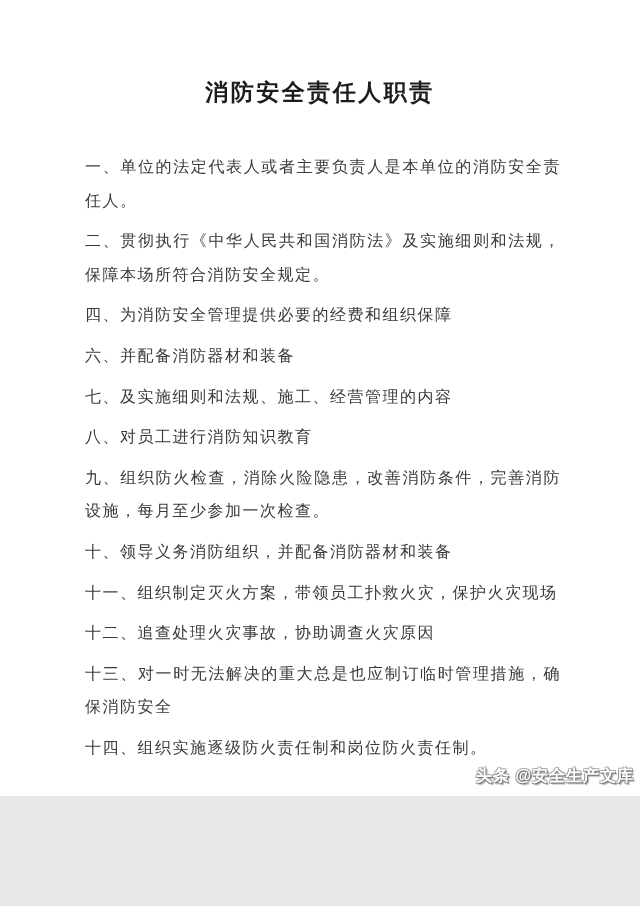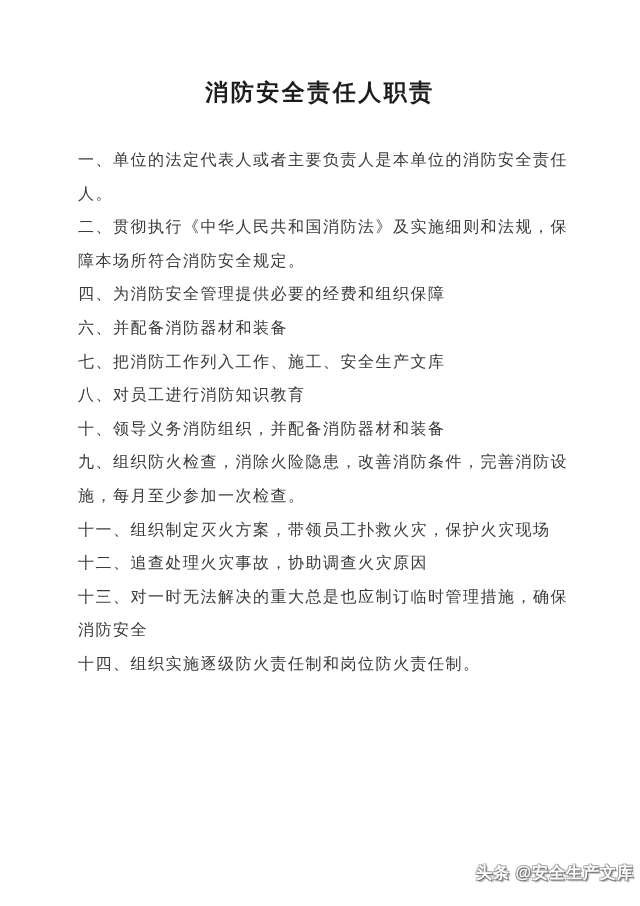--- a/index.html
+++ b/index.html
@@ -3,21 +3,21 @@
 <meta charset="utf-8">
 <style>
   html, body {
     margin: 0;
     padding: 0;
     background: #e8e8e8;
   }
   .page {
     position: relative;
     width: 640px;
-    height: 906px;
+    height: 796px;
     background: #ffffff;
     overflow: hidden;
     font-family: "Liberation Serif", "DejaVu Serif", serif;
   }
   .doc-title {
     position: absolute;
     top: 76px;
     left: 0;
     width: 100%;
     margin: 0;
@@ -33,27 +33,27 @@
     position: absolute;
     top: 143px;
     left: 78px;
     width: 490px;
     color: #3a3a3a;
     font-size: 16px;
     line-height: 33.6px;
     letter-spacing: 1.5px;
   }
   .doc-body p {
-    margin: 0;
+    margin: 7px;
     text-align: justify;
   }
   .watermark {
     position: absolute;
     right: 6px;
-    bottom: 22px;
+    bottom: 9px;
     font-size: 16px;
     font-weight: 700;
     letter-spacing: 1px;
     color: #ffffff;
     font-family: "Liberation Sans", "DejaVu Sans", sans-serif;
     text-shadow:
       1px 1px 0 #767676,
       -1px 1px 0 #9a9a9a,
       1px -1px 0 #ababab,
       -1px -1px 0 #bdbdbd,
@@ -65,24 +65,24 @@
 
 <div class="page">
 
   <h1 class="doc-title">消防安全责任人职责</h1>
 
   <div class="doc-body">
     <p>一、单位的法定代表人或者主要负责人是本单位的消防安全责任人。</p>
     <p>二、贯彻执行《中华人民共和国消防法》及实施细则和法规，保障本场所符合消防安全规定。</p>
     <p>四、为消防安全管理提供必要的经费和组织保障</p>
     <p>六、并配备消防器材和装备</p>
-    <p>七、把消防工作列入工作、施工、安全生产文库</p>
+    <p>七、及实施细则和法规、施工、经营管理的内容</p>
     <p>八、对员工进行消防知识教育</p>
+    <p>九、组织防火检查，消除火险隐患，改善消防条件，完善消防设施，每月至少参加一次检查。</p>
     <p>十、领导义务消防组织，并配备消防器材和装备</p>
-    <p>九、组织防火检查，消除火险隐患，改善消防条件，完善消防设施，每月至少参加一次检查。</p>
     <p>十一、组织制定灭火方案，带领员工扑救火灾，保护火灾现场</p>
     <p>十二、追查处理火灾事故，协助调查火灾原因</p>
     <p>十三、对一时无法解决的重大总是也应制订临时管理措施，确保消防安全</p>
     <p>十四、组织实施逐级防火责任制和岗位防火责任制。</p>
   </div>
 
   <div class="watermark">头条 @安全生产文库</div>
 
 </div>
 

